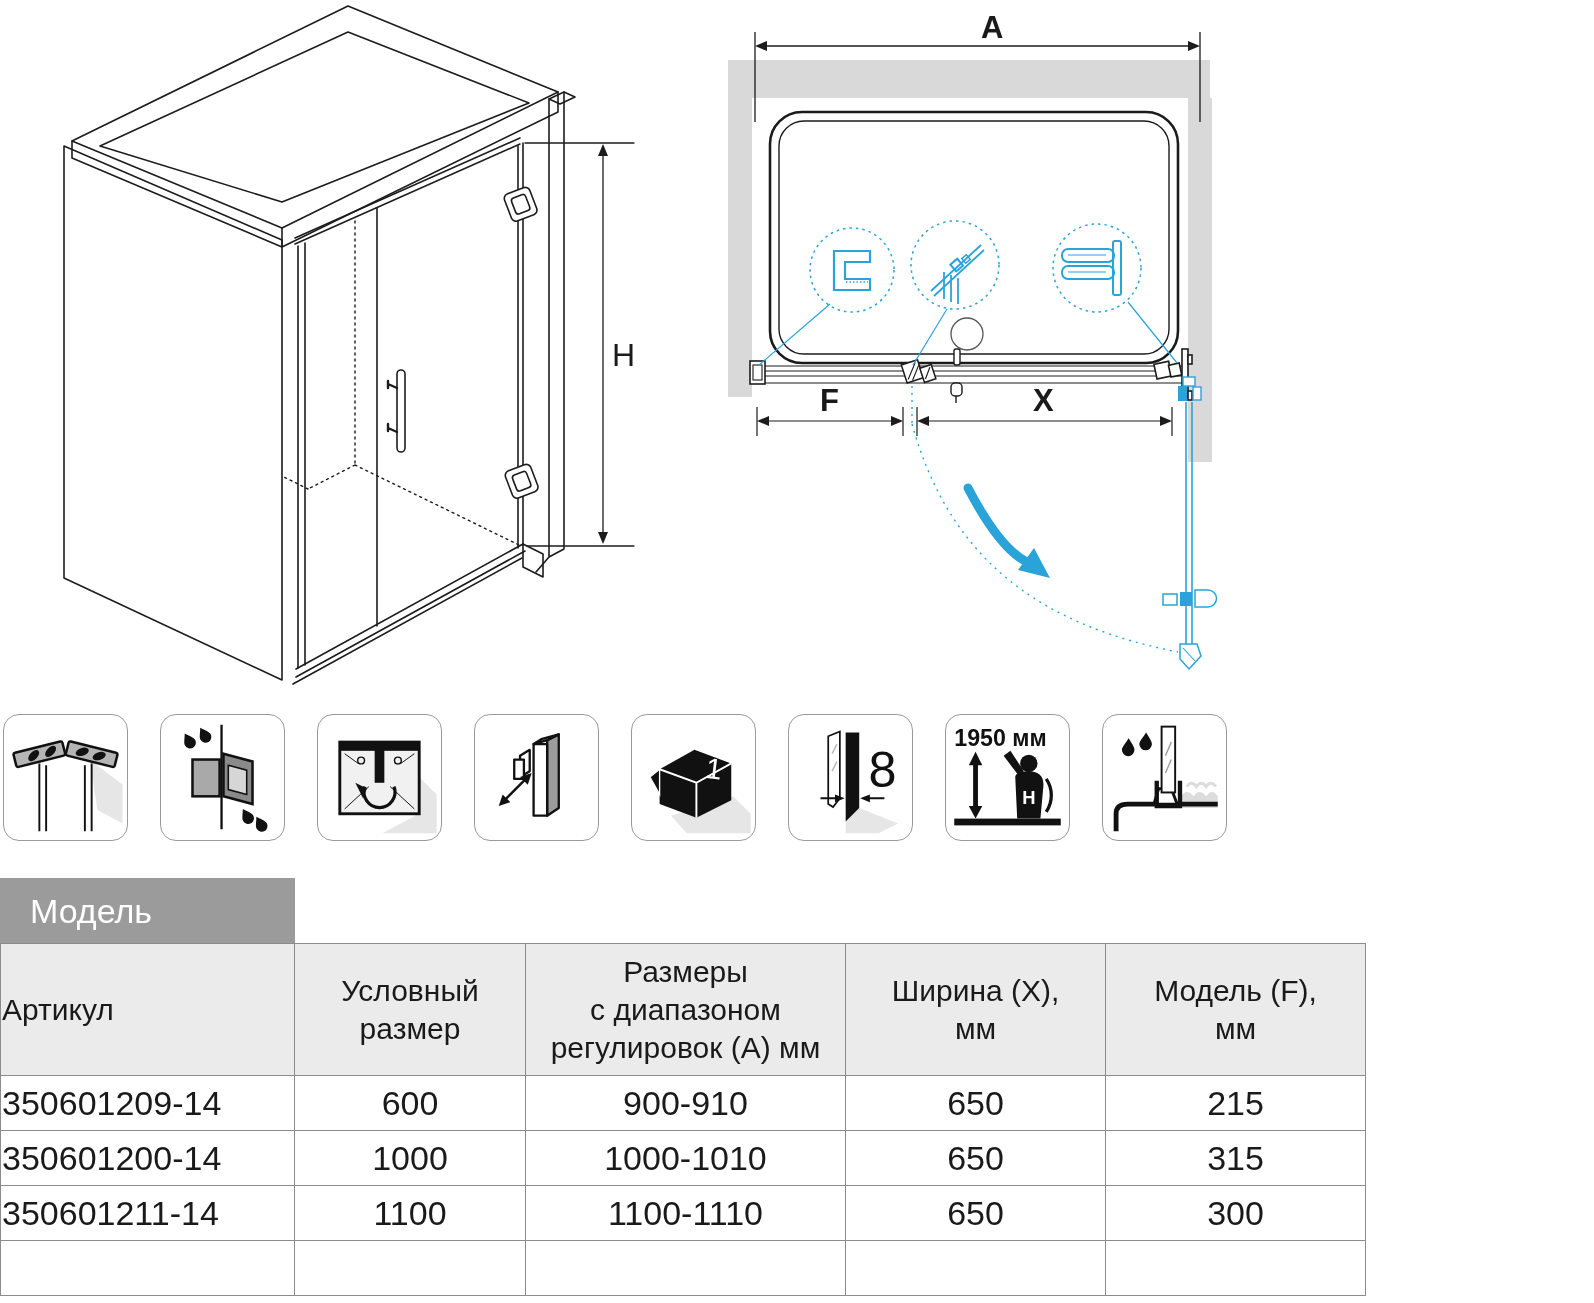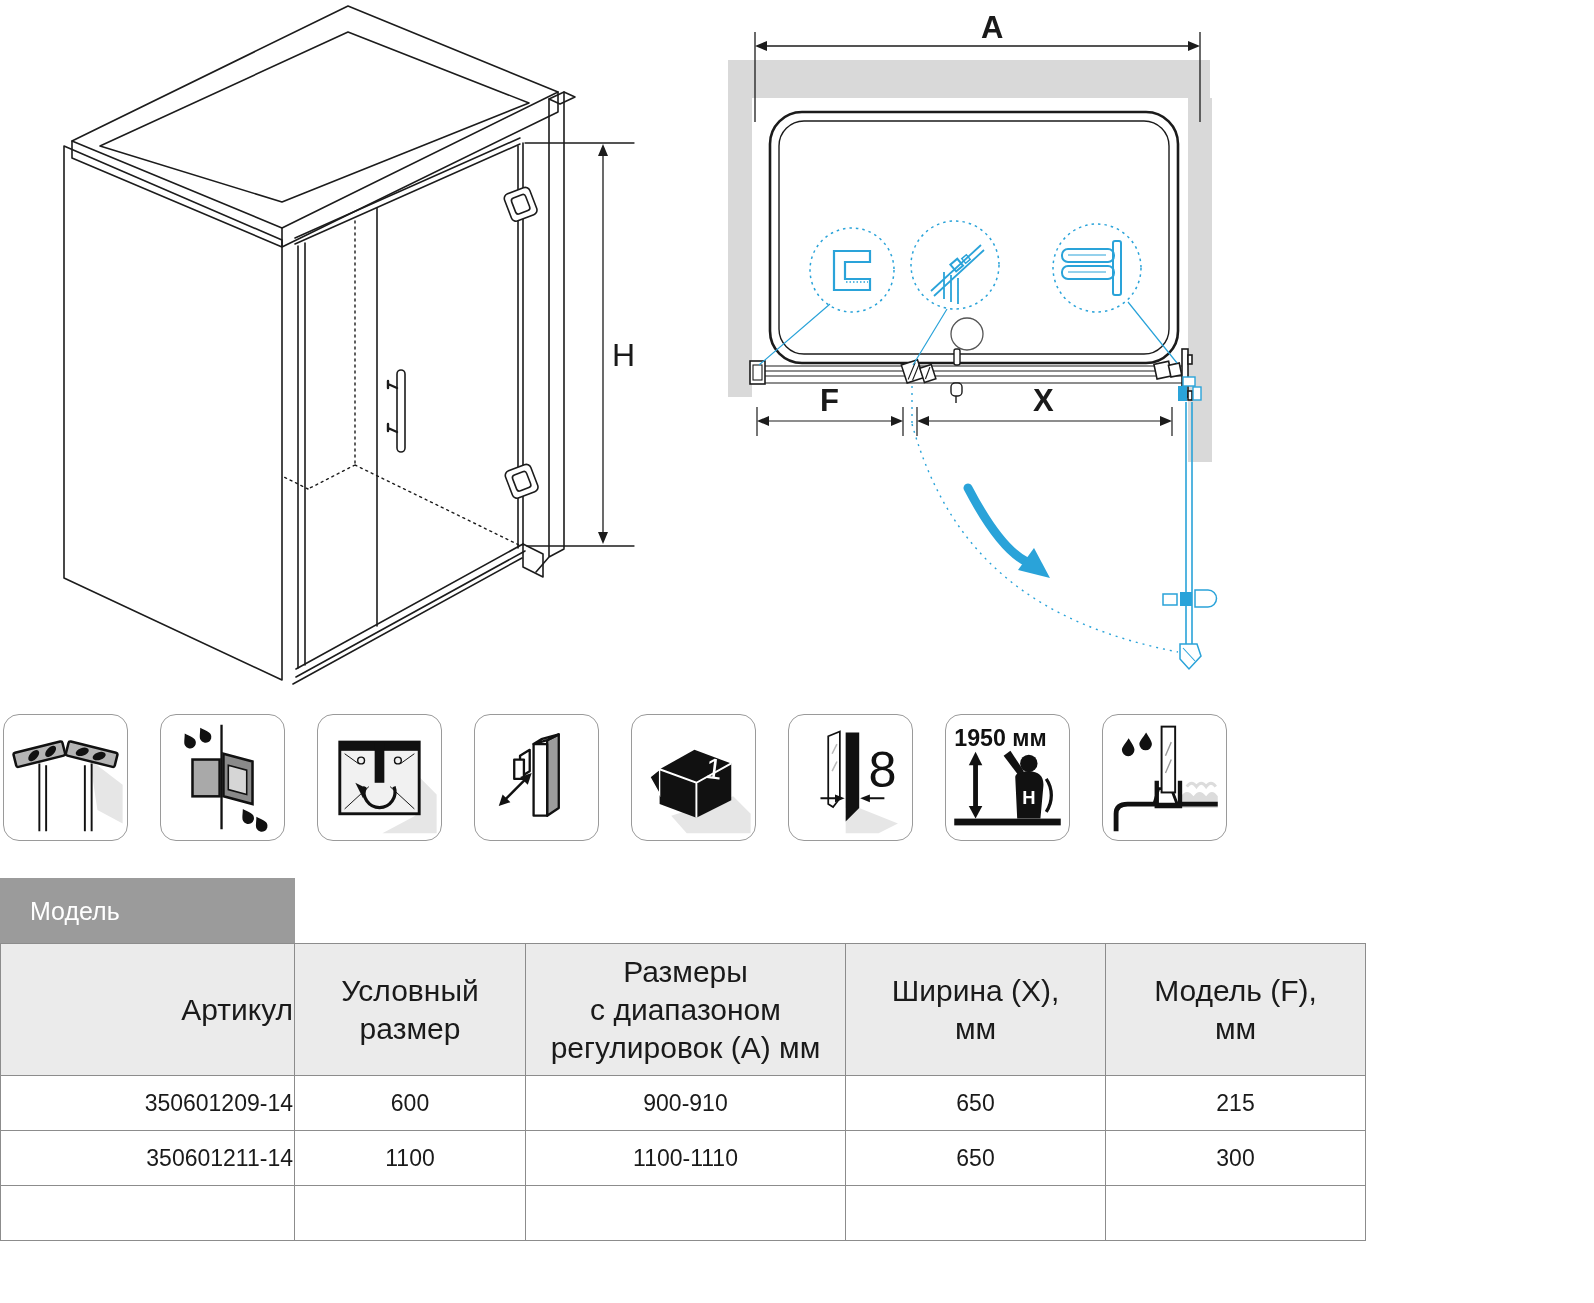--- a/index.html
+++ b/index.html
@@ -11,31 +11,31 @@
   svg text{font-family:"Liberation Sans",sans-serif;}
   
   #icons-row{left:3px;top:714px;display:flex;gap:32px;}
   .tile{
     width:123px;height:125px;border:1.6px solid #9a9a9a;border-radius:16px;
     background:#fff;overflow:hidden;flex:0 0 auto;
   }
   
   #table-section{left:0;top:878px;width:1365px;}
   #model-bar{
-    width:265px;height:65px;background:#9b9b9b;color:#fff;font-size:25px;
+    width:265px;height:65px;background:#9b9b9b;color:#fff;font-size:34px;
     line-height:66px;padding-left:30px;
   }
   table{border-collapse:collapse;table-layout:fixed;width:1365px;}
   td,th{border:1px solid #8c8c8c;box-sizing:border-box;overflow:hidden;}
   thead th{
     height:132px;background:#ebebeb;font-weight:normal;font-size:30px;
     line-height:38px;text-align:center;white-space:pre-line;vertical-align:middle;
   }
-  tbody td{height:55px;font-size:23px;text-align:center;vertical-align:middle;}
-  th.left,td.left{text-align:right;}
+  tbody td{height:55px;font-size:34px;text-align:center;vertical-align:middle;}
+  th.left,td.left{text-align:left;}
   tbody tr.partial td{height:55px;}
 </style>
 </head>
 <body>
 
 <div class="abs" style="left:0;top:0;width:660px;height:690px">
 <svg width="660" height="690" viewBox="0 0 660 690">
   <g stroke="#1c1c1c" stroke-width="1.6" fill="none" stroke-linejoin="round" stroke-linecap="round">
 
     <path d="M348,6 L558,92 L282,228 L72,141 Z"></path>
@@ -333,20 +333,27 @@
     </thead>
     <tbody>
       <tr>
         <td class="left">350601209-14</td>
         <td>600</td>
         <td>900-910</td>
         <td>650</td>
         <td>215</td>
       </tr>
       <tr>
+        <td class="left">350601200-14</td>
+        <td>1000</td>
+        <td>1000-1010</td>
+        <td>650</td>
+        <td>315</td>
+      </tr>
+      <tr>
         <td class="left">350601211-14</td>
         <td>1100</td>
         <td>1100-1110</td>
         <td>650</td>
         <td>300</td>
       </tr>
       <tr class="partial">
         <td class="left"></td>
         <td></td>
         <td></td>

